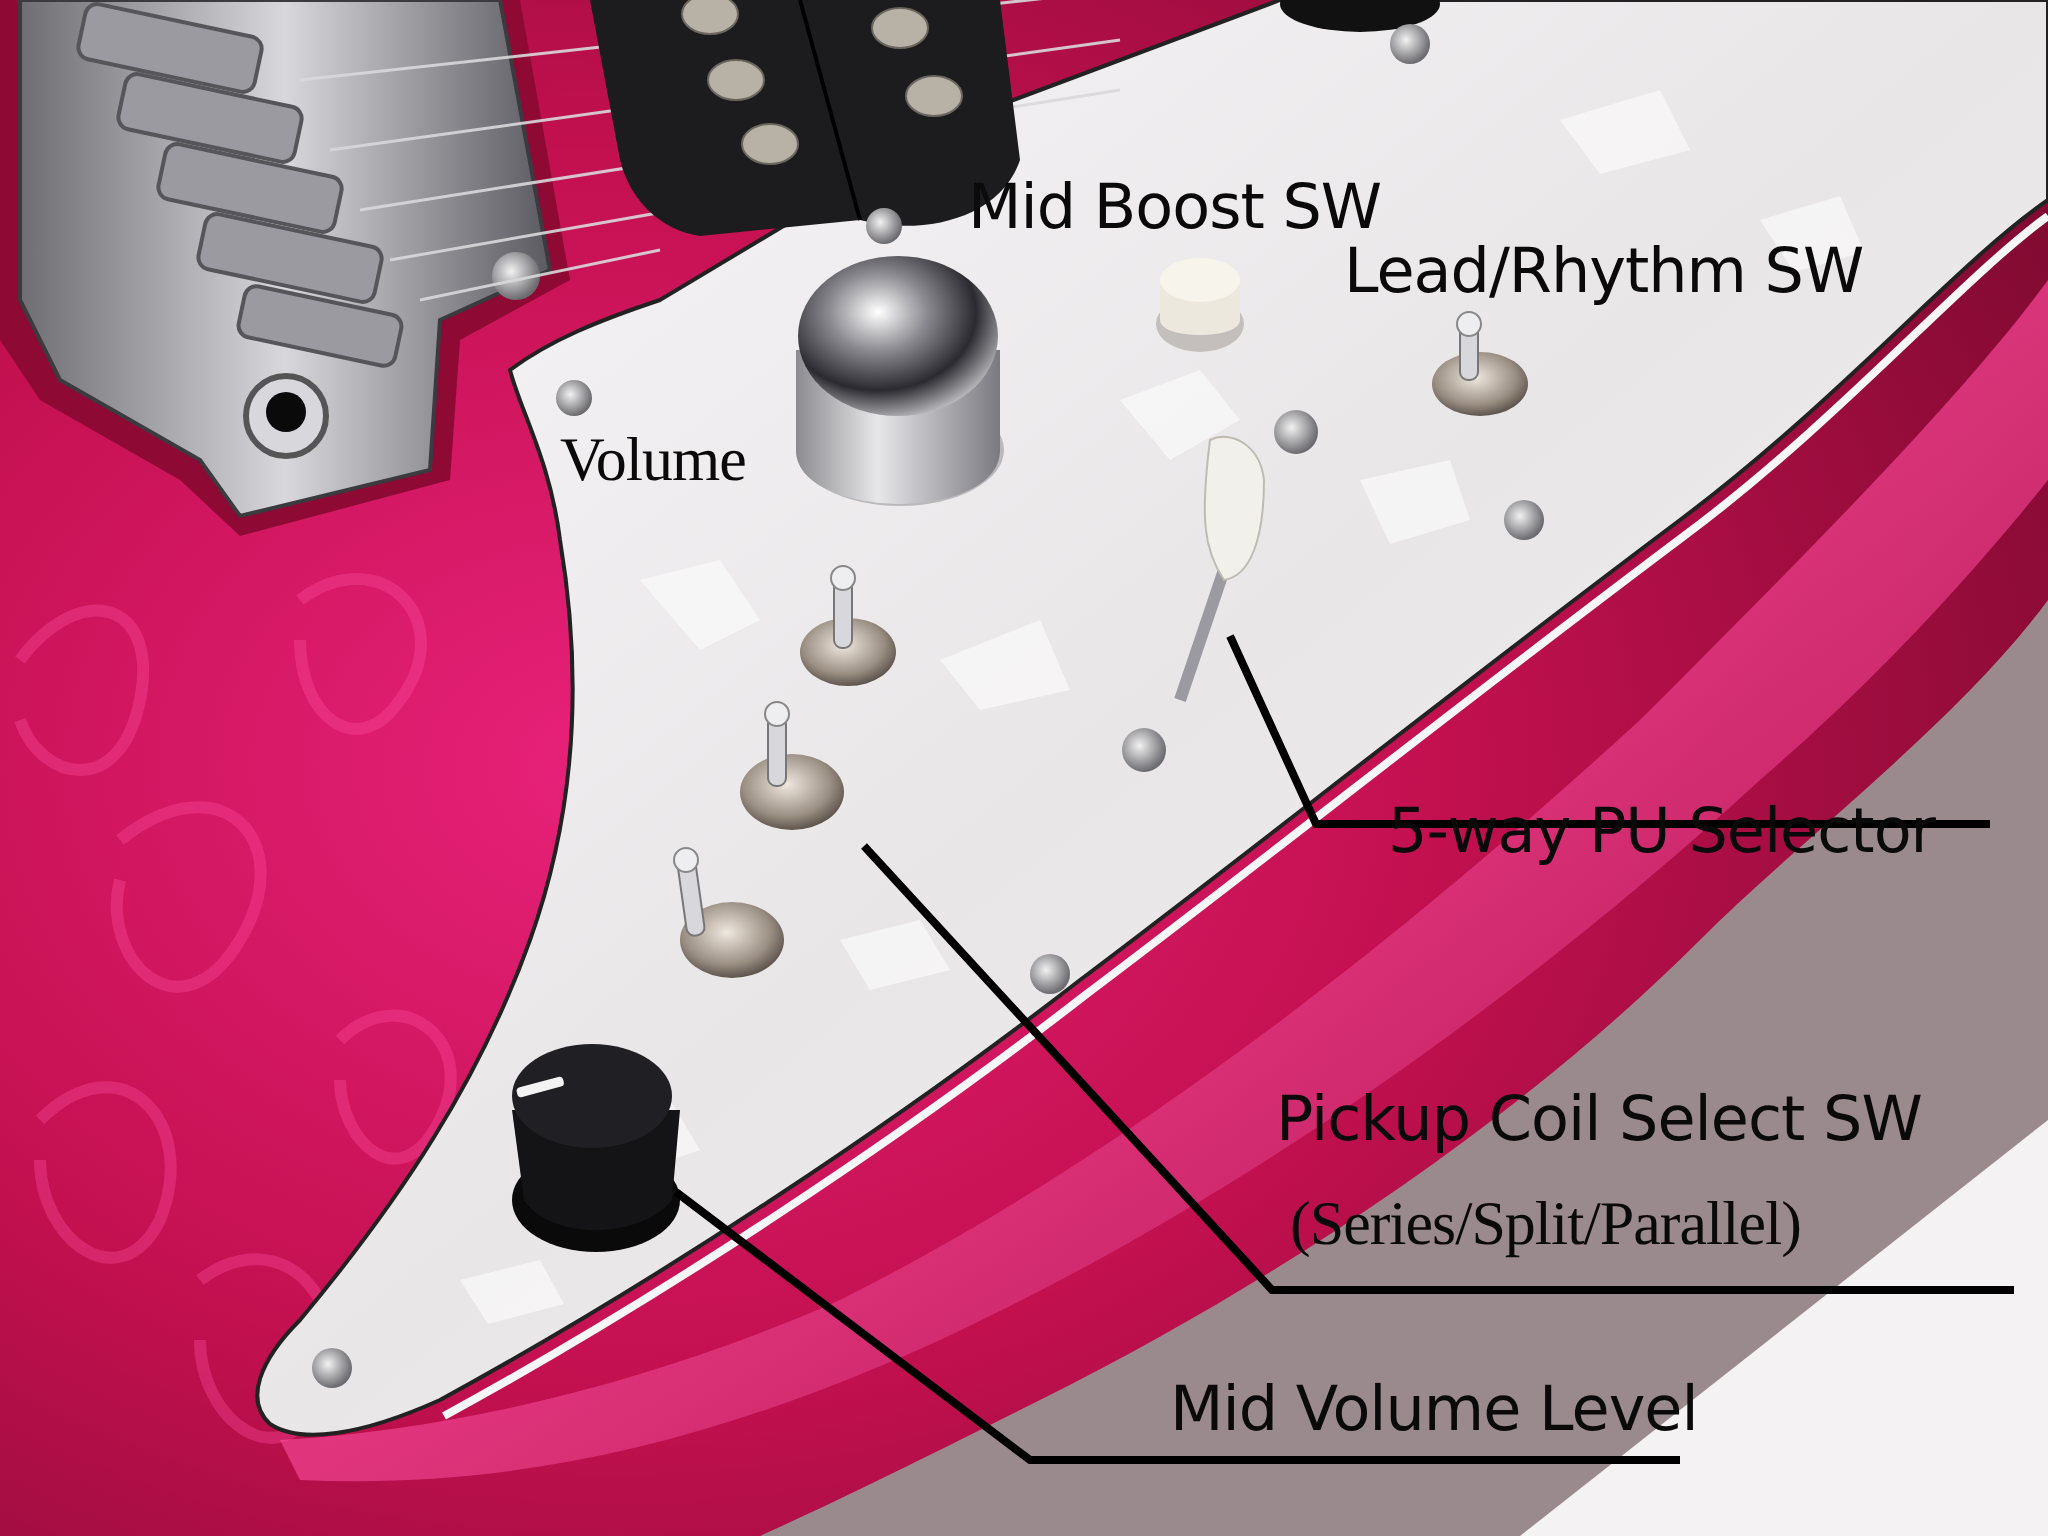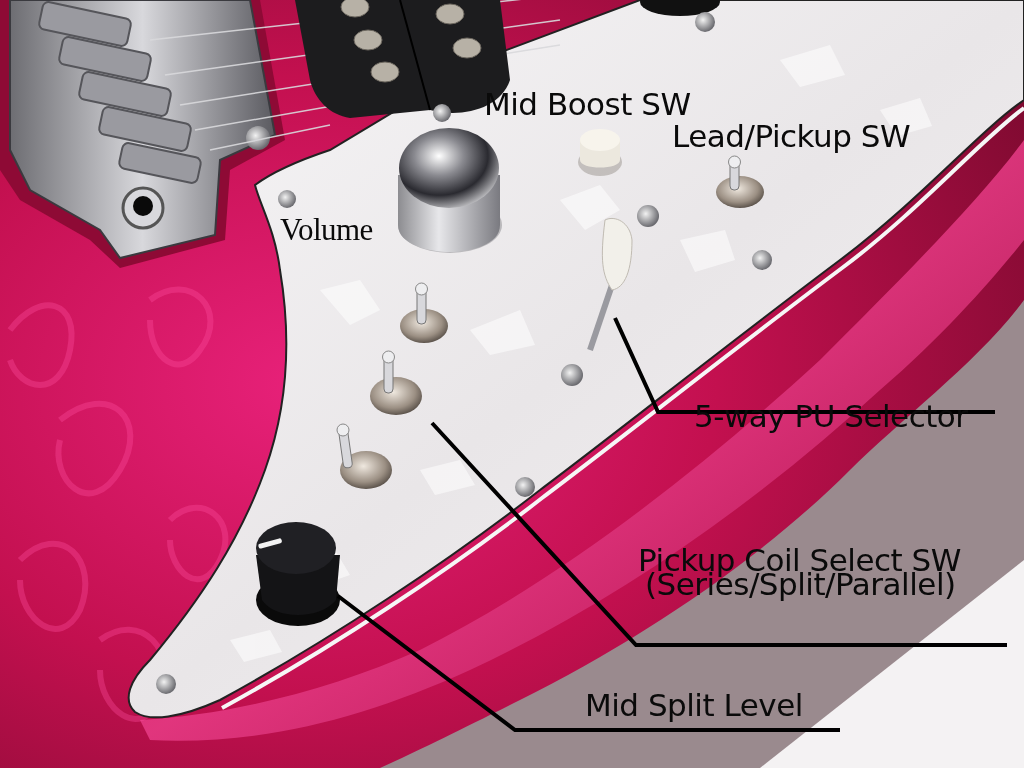--- a/index.html
+++ b/index.html
@@ -181,17 +181,17 @@
 
   <g stroke="#000" stroke-width="4" fill="none">
     <polyline points="615,318 658,412 995,412"></polyline>
     <polyline points="432,423 636,645 1007,645"></polyline>
     <polyline points="338,596 515,730 840,730"></polyline>
   </g>
 </svg>
 
 <div class="label" style="left:280px;top:212px;font-family:Liberation Serif, serif;">Volume</div>
 <div class="label" style="left:484px;top:86px;">Mid Boost SW</div>
-<div class="label" style="left:672px;top:118px;">Lead/Pickup SW</div>
+<div class="label" style="left:672px;top:118px;">Lead/Rhythm SW</div>
 <div class="label" style="left:694px;top:376px;margin-top:22px;">5-way PU Selector</div>
 <div class="label" style="left:638px;top:542px;">Pickup Coil Select SW</div>
-<div class="label" style="left:645px;top:566px;">(Series/Split/Parallel)</div>
-<div class="label" style="left:585px;top:687px;">Mid Split Level</div>
+<div class="label" style="left:645px;top:594px;font-family:Liberation Serif, serif;">(Series/Split/Parallel)</div>
+<div class="label" style="left:585px;top:687px;">Mid Volume Level</div>
 
 </body></html>

